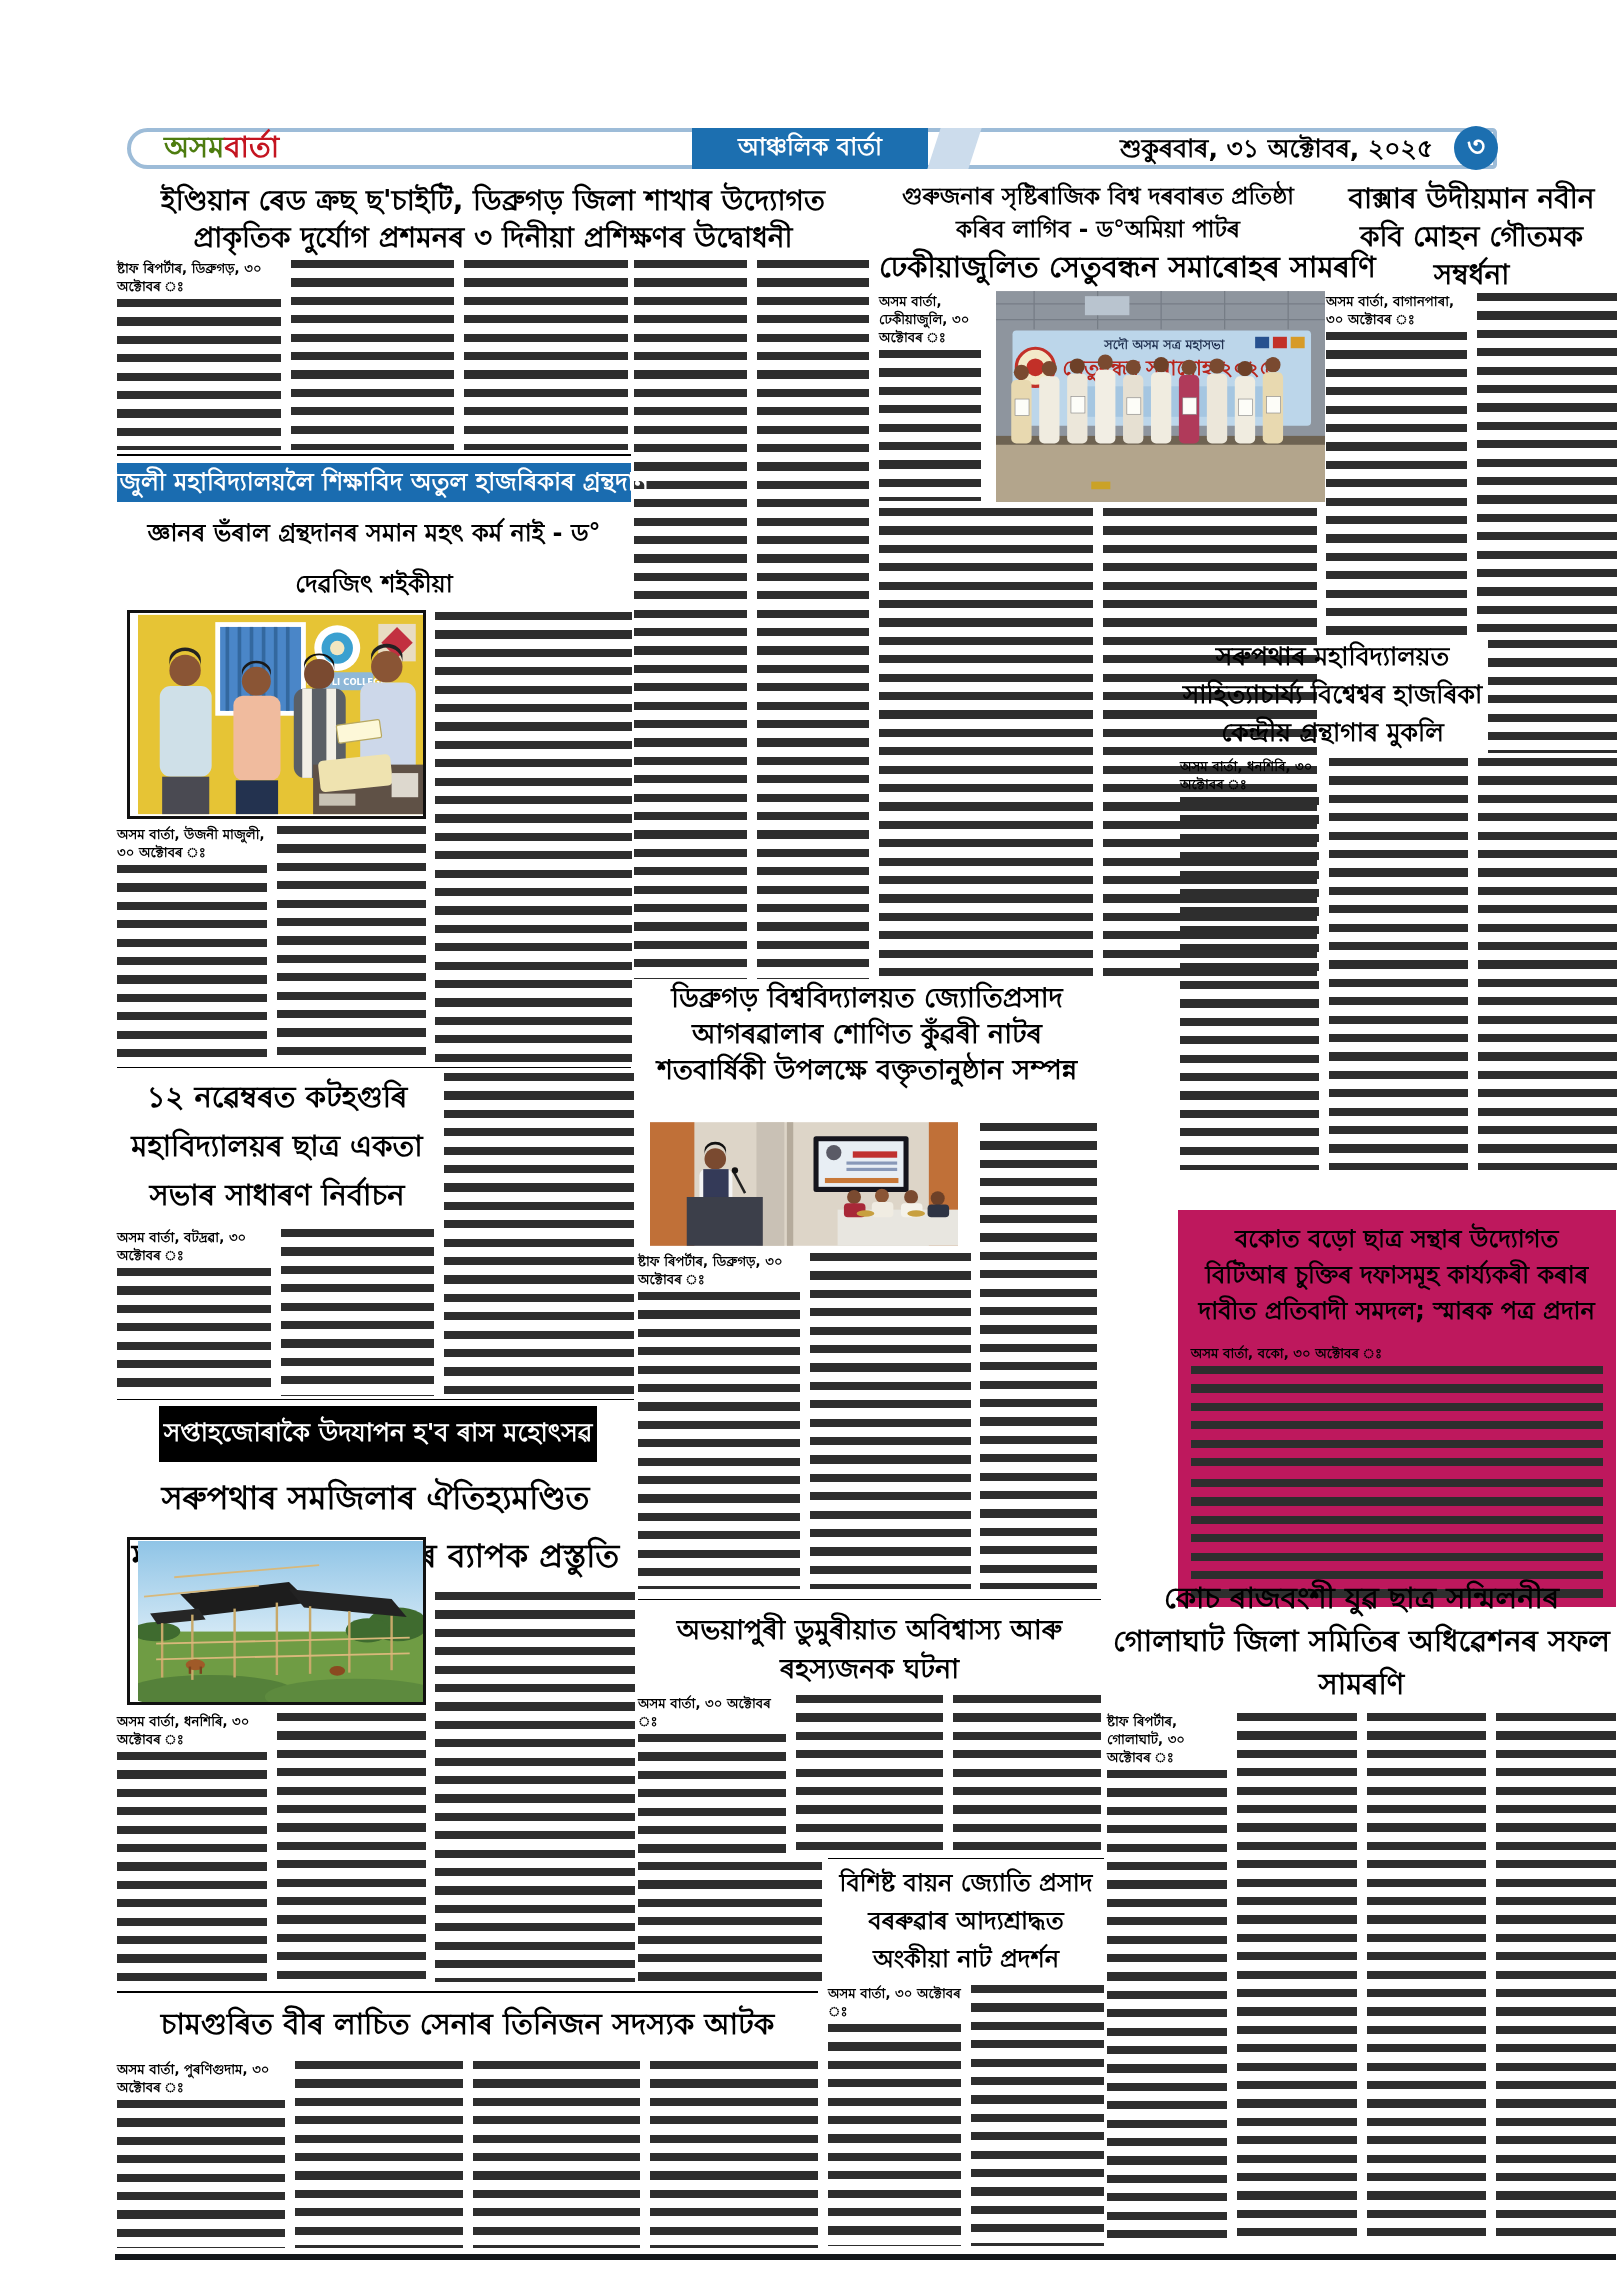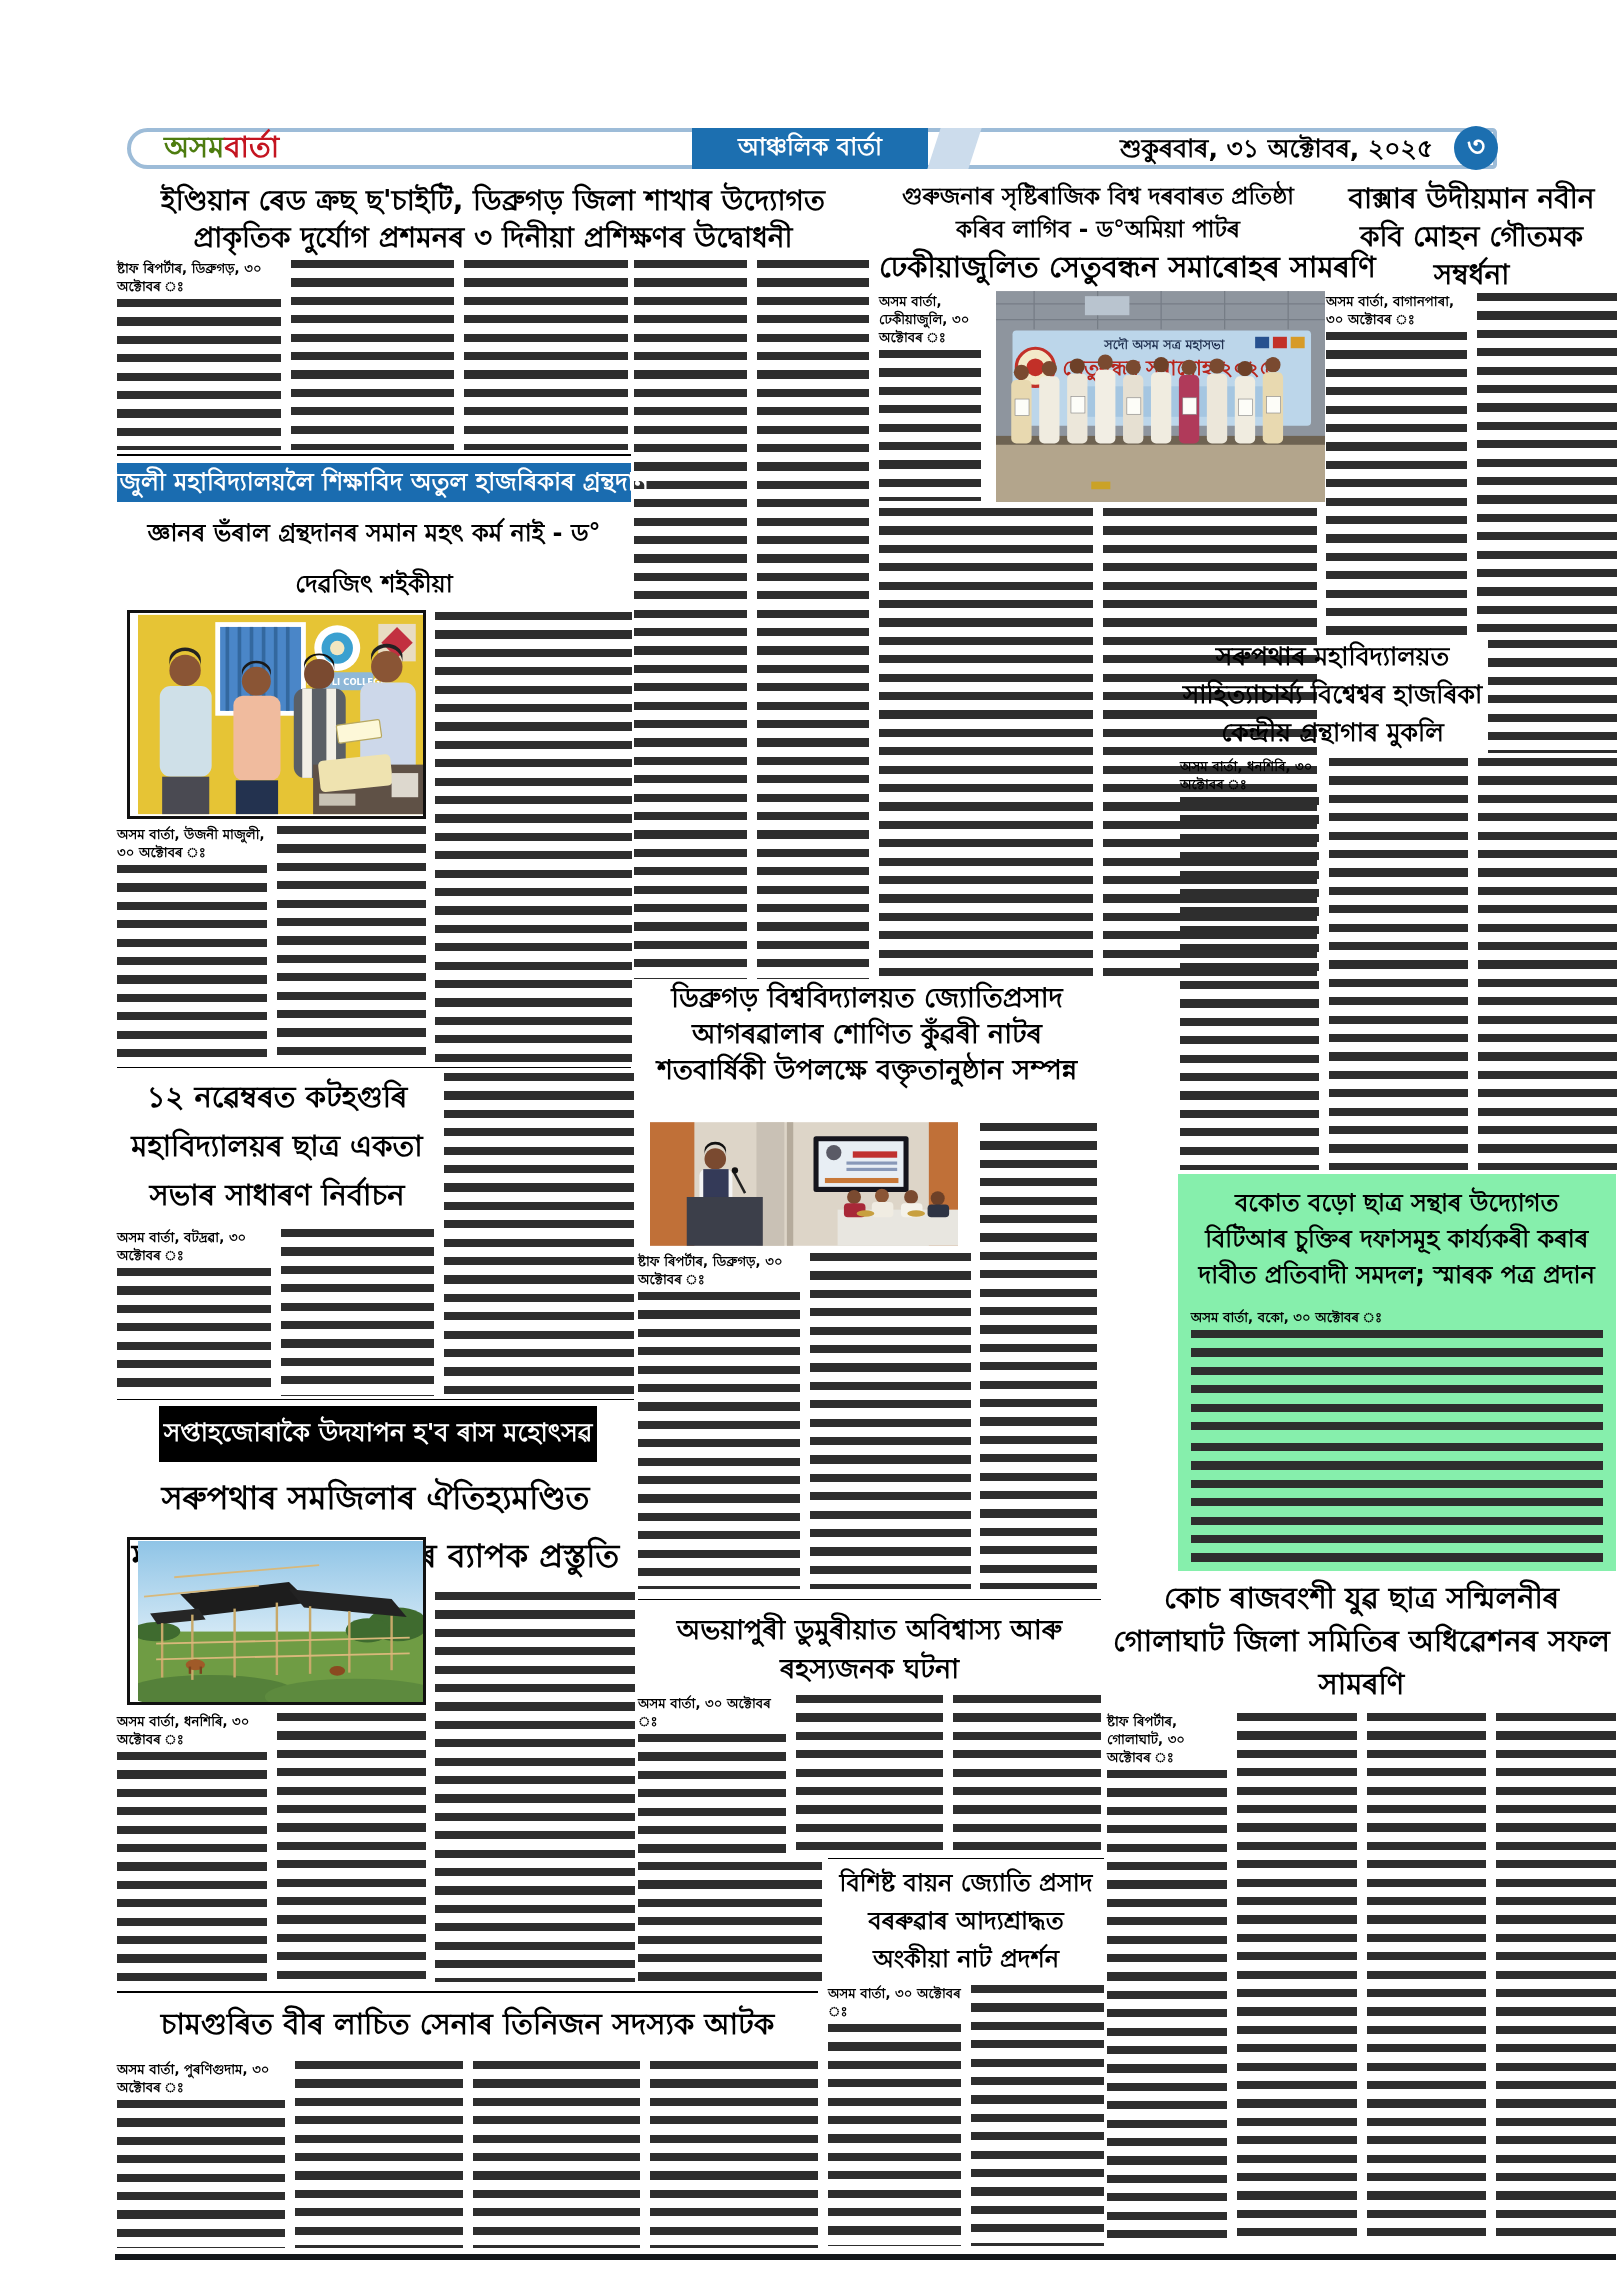--- a/index.html
+++ b/index.html
@@ -42,21 +42,21 @@
   .banner-green{background:#000000;}
   
   .cols{position:absolute;display:flex;gap:10px;}
   .col{flex:1;display:flex;flex-direction:column;min-width:0;}
   .greek{
     flex:1;
     background-image:repeating-linear-gradient(to bottom,#2e2e2e 0px,#2e2e2e 8.2px,transparent 8.2px,transparent 18.4px);
   }
   .byline{font-weight:700;font-size:13.3px;line-height:18px;margin-bottom:3.2px;}
   .rule{position:absolute;background:#000;}
-  .graybox{position:absolute;background:#86efac;}
+  .graybox{position:absolute;background:#be185d;margin-top:36px;}
   .photo{position:absolute;padding-left:8px;}
   .photo svg{display:block;width:100%;height:100%;}
   .pborder{border:3.2px solid #111;box-sizing:border-box;}
 </style>
 </head>
 <body>
 
 <div class="page">
 
   <div class="masthead">

